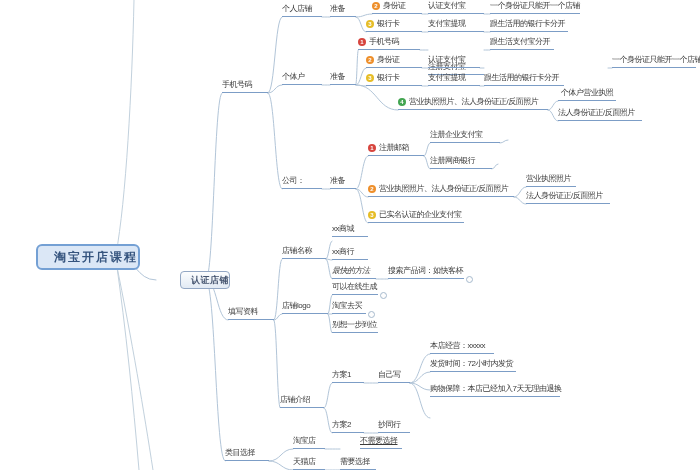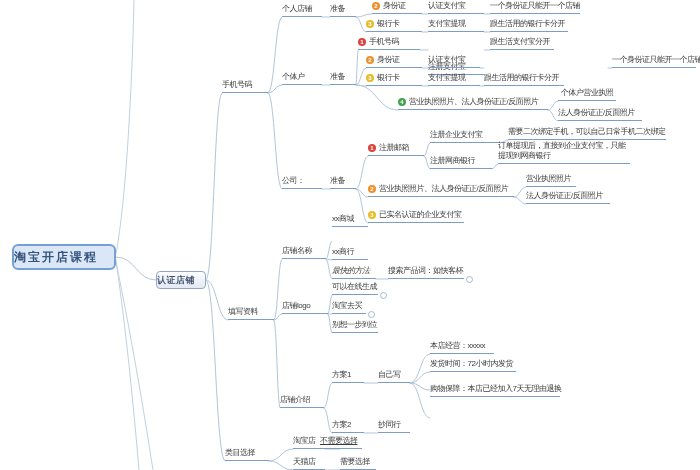--- a/index.html
+++ b/index.html
@@ -7,21 +7,21 @@
          font-family:"Liberation Sans",sans-serif;}
   #edge-layer{position:absolute;left:0;top:0;width:700px;height:470px;}
   #edge-layer path{fill:none;stroke:#b2c5d8;stroke-width:1;stroke-linecap:round;}
   #edge-layer path.far{stroke:#c2d1dd;}
   #nodes{position:absolute;left:0;top:0;width:700px;height:470px;}
   .n{position:absolute;font-size:8px;line-height:10px;letter-spacing:-0.5px;color:#3b3b3b;
      border-bottom:1px solid #7c9dc6;padding-bottom:2px;white-space:nowrap;cursor:default;}
   .n.wrap{white-space:normal;}
   .mk{display:inline-block;width:8px;height:8px;border-radius:50%;color:#fff;font-size:6px;
       line-height:8px;text-align:center;margin-right:3px;font-weight:bold;letter-spacing:0;}
-  .box{position:absolute;display:flex;align-items:center;justify-content:flex-start;box-sizing:border-box;}
+  .box{position:absolute;display:flex;align-items:center;justify-content:flex-end;box-sizing:border-box;margin-left:24px;}
   .box.root{background:#dbe7f6;border:2px solid #74a0d4;border-radius:6px;color:#35547e;
             font-weight:bold;font-size:12px;letter-spacing:2px;}
   .box.main{background:linear-gradient(#fcfdfe,#e2eaf4);border:1px solid #93a7c4;border-radius:4px;
             color:#44536e;font-weight:bold;font-size:9px;letter-spacing:0.5px;}
   .ci{position:absolute;width:7px;height:7px;border:1px solid #a6bacd;border-radius:50%;
       background:#fdfdfd;box-sizing:border-box;}
 </style>
 </head>
 <body>
 
@@ -120,45 +120,43 @@
       <div class="n" style="left: 366px; top: 73px; width: 56px;"><span class="mk" style="background: rgb(230, 189, 39);">3</span><span>银行卡</span></div>
       <div class="n" style="left: 428px; top: 73px; width: 52px;"><span>支付宝提现</span></div>
       <div class="n" style="left: 484px; top: 73px; width: 80px;"><span>跟生活用的银行卡分开</span></div>
       <div class="n" style="left: 398px; top: 97px; width: 150px;"><span class="mk" style="background: rgb(67, 165, 81);">4</span><span>营业执照照片、法人身份证正/反面照片</span></div>
       <div class="n" style="left: 558px; top: 88px; width: 58px; text-align: center;"><span>个体户营业执照</span></div>
       <div class="n" style="left: 558px; top: 108px; width: 84px;"><span>法人身份证正/反面照片</span></div>
       <div class="n" style="left: 282px; top: 176px; width: 40px;"><span>公司：</span></div>
       <div class="n" style="left: 330px; top: 176px; width: 26px;"><span>准备</span></div>
       <div class="n" style="left: 368px; top: 143px; width: 56px;"><span class="mk" style="background: rgb(215, 69, 62);">1</span><span>注册邮箱</span></div>
       <div class="n" style="left: 430px; top: 130px; width: 70px;"><span>注册企业支付宝</span></div>
-      <div class="n" style="left: 508px; top: 127px; width: 158px;"><span>需要二次绑定手机，可以自己日常手机二次绑定</span></div>
       <div class="n" style="left: 430px; top: 156px; width: 62px;"><span>注册网商银行</span></div>
-      <div class="n wrap" style="left: 498px; top: 141px; width: 132px;"><span>订单提现后，直接到企业支付宝，只能提现到网商银行</span></div>
       <div class="n" style="left: 368px; top: 184px; width: 146px;"><span class="mk" style="background: rgb(238, 143, 43);">2</span><span>营业执照照片、法人身份证正/反面照片</span></div>
       <div class="n" style="left: 526px; top: 174px; width: 50px;"><span>营业执照照片</span></div>
       <div class="n" style="left: 526px; top: 191px; width: 84px;"><span>法人身份证正/反面照片</span></div>
       <div class="n" style="left: 368px; top: 210px; width: 96px;"><span class="mk" style="background: rgb(230, 189, 39);">3</span><span>已实名认证的企业支付宝</span></div>
       <div class="n" style="left: 282px; top: 246px; width: 44px;"><span>店铺名称</span></div>
-      <div class="n" style="left: 332px; top: 214px; width: 36px;"><span>xx商城</span></div>
+      <div class="n" style="left: 332px; top: 224px; width: 36px;"><span>xx商城</span></div>
       <div class="n" style="left: 332px; top: 247px; width: 36px;"><span>xx商行</span></div>
       <div class="n" style="left: 332px; top: 266px; width: 44px; font-style: italic;"><span>最快的方法</span></div>
       <div class="n" style="left: 388px; top: 266px; width: 76px;"><span>搜索产品词：如快客杯</span></div>
       <span class="ci" style="left: 466px; top: 276px;"></span>
       <div class="n" style="left: 282px; top: 301px; width: 46px;"><span>店铺logo</span></div>
       <div class="n" style="left: 332px; top: 282px; width: 46px;"><span>可以在线生成</span></div>
       <span class="ci" style="left: 380px; top: 292px;"></span>
       <div class="n" style="left: 332px; top: 301px; width: 34px;"><span>淘宝去买</span></div>
       <span class="ci" style="left: 368px; top: 311px;"></span>
       <div class="n" style="left: 332px; top: 320px; width: 46px;"><span>别想一步到位</span></div>
       <div class="n" style="left: 280px; top: 395px; width: 44px;"><span>店铺介绍</span></div>
       <div class="n" style="left: 332px; top: 370px; width: 32px;"><span>方案1</span></div>
       <div class="n" style="left: 378px; top: 370px; width: 32px;"><span>自己写</span></div>
       <div class="n" style="left: 430px; top: 341px; width: 64px;"><span>本店经营：xxxxx</span></div>
       <div class="n" style="left: 430px; top: 359px; width: 86px;"><span>发货时间：72小时内发货</span></div>
       <div class="n" style="left: 430px; top: 356px; width: 130px; margin-top: 28px;"><span>购物保障：本店已经加入7天无理由退换</span></div>
       <div class="n" style="left: 332px; top: 420px; width: 32px;"><span>方案2</span></div>
       <div class="n" style="left: 378px; top: 420px; width: 32px;"><span>抄同行</span></div>
       <div class="n" style="left: 293px; top: 436px; width: 32px;"><span>淘宝店</span></div>
-      <div class="n" style="left: 320px; top: 436px; width: 42px; text-decoration: underline;"><span>不需要选择</span></div>
+      <div class="n" style="left: 360px; top: 436px; width: 42px; text-decoration: underline;"><span>不需要选择</span></div>
       <div class="n" style="left: 293px; top: 457px; width: 32px;"><span>天猫店</span></div>
       <div class="n" style="left: 340px; top: 457px; width: 36px;"><span>需要选择</span></div>
     </div>
 </div>
 
 </body></html>

